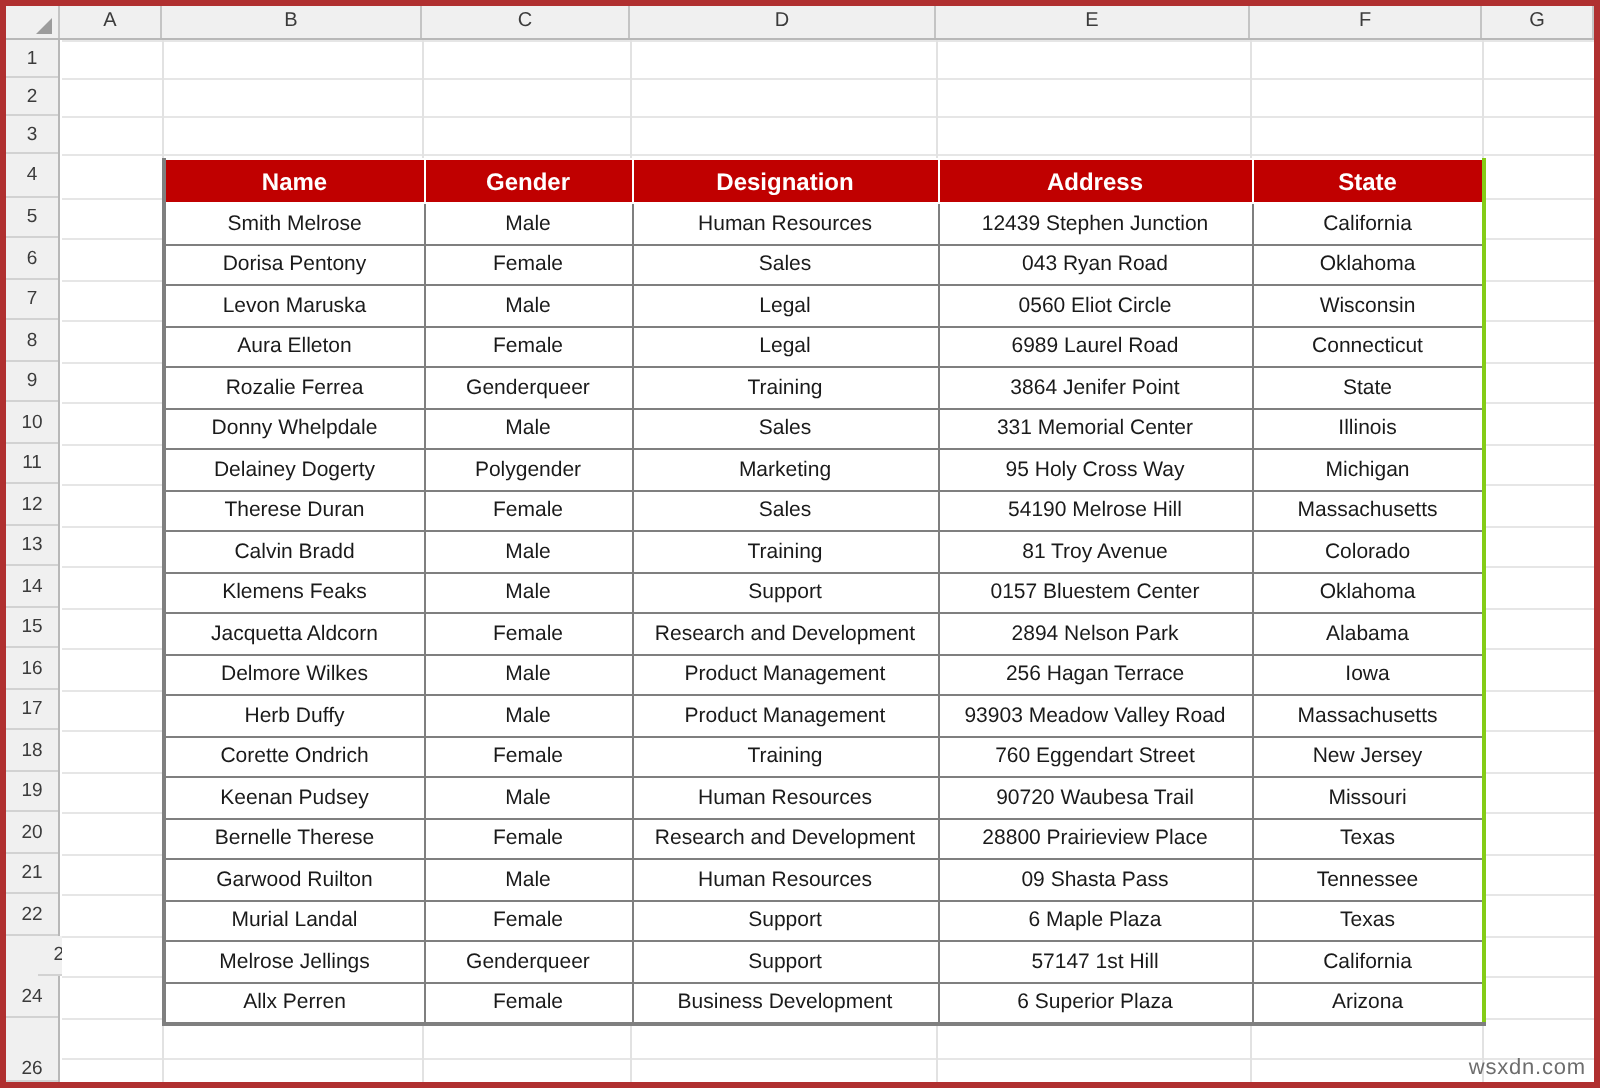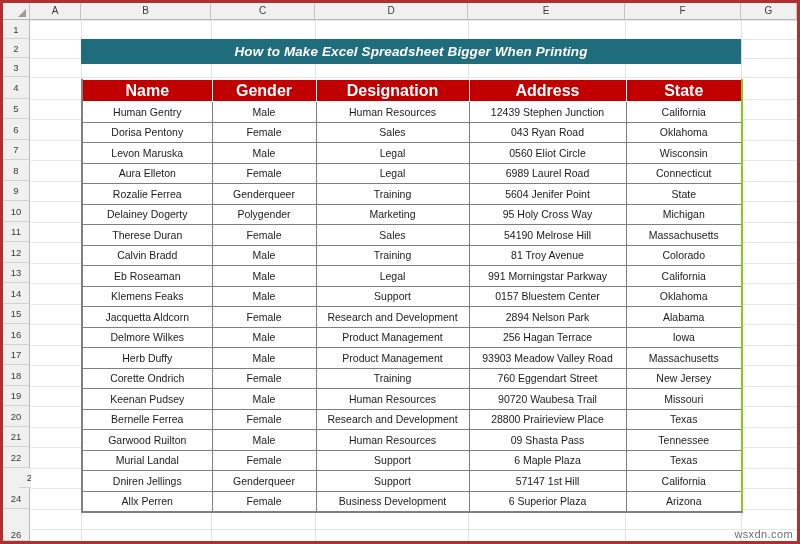--- a/index.html
+++ b/index.html
@@ -123,21 +123,21 @@
   }
   .tbl {
     position: absolute;
     border-collapse: collapse;
     table-layout: fixed;
     font-family: "Liberation Sans", sans-serif;
   }
   .tbl th {
     color: #ffffff;
     font-weight: bold;
-    font-size: 16px;
+    font-size: 12px;
     text-align: center;
     border: 1px solid #ffffff;
     padding: 0;
     height: 22px;
     box-sizing: border-box;
   }
   .tbl td {
     color: #1a1a1a;
     font-size: 10.5px;
     text-align: center;
@@ -238,44 +238,41 @@
         <div class="hline" style="top: 489px;"></div>
         <div class="hline" style="top: 509px;"></div>
         <div class="vline" style="left: 50px;"></div>
         <div class="vline" style="left: 180px;"></div>
         <div class="vline" style="left: 284px;"></div>
         <div class="vline" style="left: 437px;"></div>
         <div class="vline" style="left: 594px;"></div>
         <div class="vline" style="left: 710px;"></div>
       </div>
 
-    <div class="title-bar" style="left: 78px; top: 36px; width: 660px; height: 25px; background: rgb(31, 108, 124); color: rgb(255, 255, 255);">
-      <span>How to Make Excel Spreadsheet Bigger When Printing</span>
-    </div>
 
     <table class="tbl" style="left:78px; top:76px; width:660px;">
       <colgroup>
         <col style="width:130px">
         <col style="width:104px">
         <col style="width:153px">
         <col style="width:157px">
         <col style="width:116px">
       </colgroup>
       <thead>
         <tr>
           <th class="outer-left" style="background: rgb(192, 0, 0); color: rgb(255, 255, 255);">Name</th>
           <th style="background: rgb(192, 0, 0); color: rgb(255, 255, 255);">Gender</th>
           <th style="background: rgb(192, 0, 0); color: rgb(255, 255, 255);">Designation</th>
           <th style="background: rgb(192, 0, 0); color: rgb(255, 255, 255);">Address</th>
           <th class="outer-right" style="background: rgb(192, 0, 0); color: rgb(255, 255, 255);">State</th>
         </tr>
       </thead>
       <tbody id="tbody">
           <tr>
-            <td class="outer-left">Human Gentry</td>
+            <td class="outer-left">Smith Melrose</td>
             <td>Male</td>
             <td>Human Resources</td>
             <td>12439 Stephen Junction</td>
             <td class="outer-right">California</td>
           </tr>
           <tr>
             <td class="outer-left">Dorisa Pentony</td>
             <td>Female</td>
             <td>Sales</td>
             <td>043 Ryan Road</td>
@@ -292,22 +289,29 @@
             <td class="outer-left">Aura Elleton</td>
             <td>Female</td>
             <td>Legal</td>
             <td>6989 Laurel Road</td>
             <td class="outer-right">Connecticut</td>
           </tr>
           <tr>
             <td class="outer-left">Rozalie Ferrea</td>
             <td>Genderqueer</td>
             <td>Training</td>
-            <td>5604 Jenifer Point</td>
+            <td>3864 Jenifer Point</td>
             <td class="outer-right">State</td>
+          </tr>
+          <tr>
+            <td class="outer-left">Donny Whelpdale</td>
+            <td>Male</td>
+            <td>Sales</td>
+            <td>331 Memorial Center</td>
+            <td class="outer-right">Illinois</td>
           </tr>
           <tr>
             <td class="outer-left">Delainey Dogerty</td>
             <td>Polygender</td>
             <td>Marketing</td>
             <td>95 Holy Cross Way</td>
             <td class="outer-right">Michigan</td>
           </tr>
           <tr>
             <td class="outer-left">Therese Duran</td>
@@ -317,27 +321,20 @@
             <td class="outer-right">Massachusetts</td>
           </tr>
           <tr>
             <td class="outer-left">Calvin Bradd</td>
             <td>Male</td>
             <td>Training</td>
             <td>81 Troy Avenue</td>
             <td class="outer-right">Colorado</td>
           </tr>
           <tr>
-            <td class="outer-left">Eb Roseaman</td>
-            <td>Male</td>
-            <td>Legal</td>
-            <td>991 Morningstar Parkway</td>
-            <td class="outer-right">California</td>
-          </tr>
-          <tr>
             <td class="outer-left">Klemens Feaks</td>
             <td>Male</td>
             <td>Support</td>
             <td>0157 Bluestem Center</td>
             <td class="outer-right">Oklahoma</td>
           </tr>
           <tr>
             <td class="outer-left">Jacquetta Aldcorn</td>
             <td>Female</td>
             <td>Research and Development</td>
@@ -366,42 +363,42 @@
             <td class="outer-right">New Jersey</td>
           </tr>
           <tr>
             <td class="outer-left">Keenan Pudsey</td>
             <td>Male</td>
             <td>Human Resources</td>
             <td>90720 Waubesa Trail</td>
             <td class="outer-right">Missouri</td>
           </tr>
           <tr>
-            <td class="outer-left">Bernelle Ferrea</td>
+            <td class="outer-left">Bernelle Therese</td>
             <td>Female</td>
             <td>Research and Development</td>
             <td>28800 Prairieview Place</td>
             <td class="outer-right">Texas</td>
           </tr>
           <tr>
             <td class="outer-left">Garwood Ruilton</td>
             <td>Male</td>
             <td>Human Resources</td>
             <td>09 Shasta Pass</td>
             <td class="outer-right">Tennessee</td>
           </tr>
           <tr>
             <td class="outer-left">Murial Landal</td>
             <td>Female</td>
             <td>Support</td>
             <td>6 Maple Plaza</td>
             <td class="outer-right">Texas</td>
           </tr>
           <tr>
-            <td class="outer-left">Dniren Jellings</td>
+            <td class="outer-left">Melrose Jellings</td>
             <td>Genderqueer</td>
             <td>Support</td>
             <td>57147 1st Hill</td>
             <td class="outer-right">California</td>
           </tr>
           <tr>
             <td class="outer-left">Allx Perren</td>
             <td>Female</td>
             <td>Business Development</td>
             <td>6 Superior Plaza</td>

